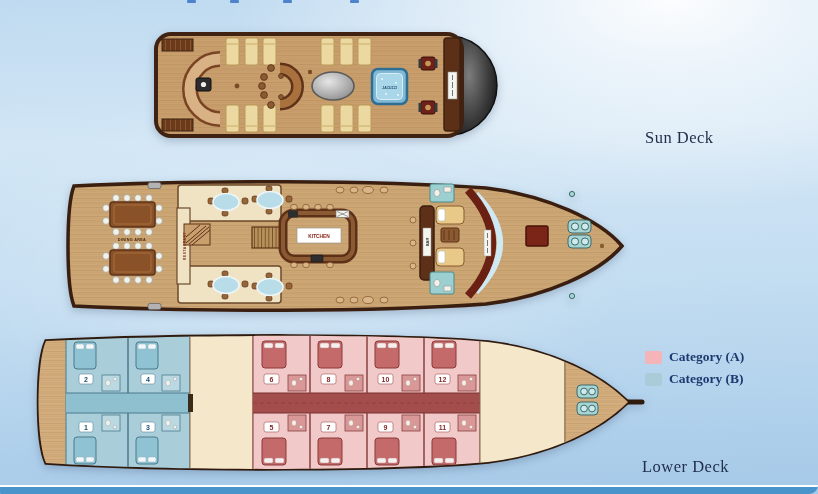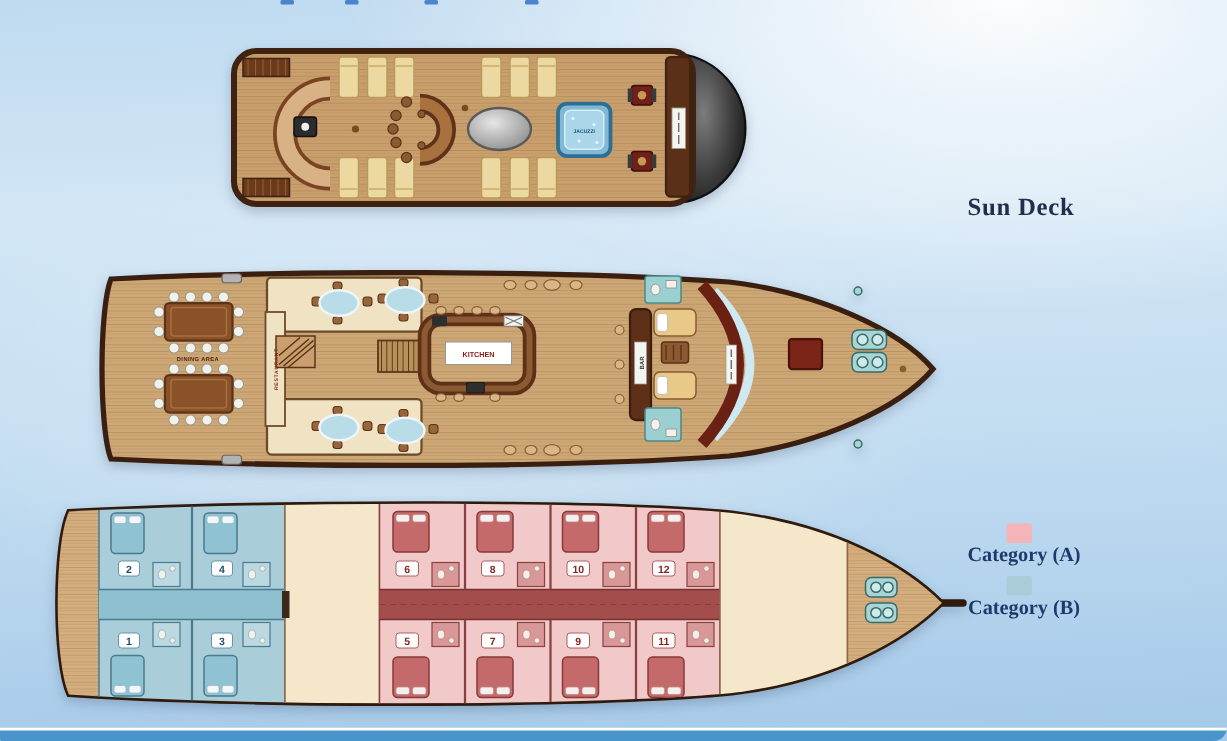--- a/index.html
+++ b/index.html
@@ -6,24 +6,24 @@
   #stage{
     position:relative;width:818px;height:494px;overflow:hidden;
     font-family:"Liberation Sans",sans-serif;
     background:
       radial-gradient(120% 95% at 82% 0%, rgba(255,255,255,.95) 0%, rgba(255,255,255,0) 45%),
       radial-gradient(60% 50% at 35% 55%, rgba(255,255,255,.30) 0%, rgba(255,255,255,0) 70%),
       linear-gradient(178deg,#bfdaf0 0%,#d2e6f5 28%,#c3ddf1 58%,#a5c9e8 100%);
   }
   .dash{position:absolute;top:0;height:3px;width:9px;background:#4d82cc;border-radius:1px;}
   .boat{position:absolute;filter:drop-shadow(0 3px 4px rgba(50,70,100,.28));}
-  .deck-label{position:absolute;font-family:"Liberation Serif",serif;font-weight:bold;
+  .deck-label{position:absolute;font-family:"Liberation Serif",serif;font-weight:normal;
     font-size:16.5px;color:#222f4c;letter-spacing:.5px;}
   #legend{position:absolute;left:645px;top:349px;}
-  .legend-row{display:flex;align-items:center;margin-bottom:6px;flex-direction:column;}
+  .legend-row{display:flex;align-items:center;margin-bottom:6px;}
   .swatch{width:17px;height:13px;border-radius:2px;margin-right:7px;}
   .swatch-a{background:#f4b4b8;}
   .swatch-b{background:#a9ccd8;}
   .legend-text{font-family:"Liberation Serif",serif;font-weight:bold;font-size:13.5px;color:#1c3a6e;}
   #bottom-bar{position:absolute;left:0;right:0;bottom:0;height:7px;background:#4a94cc;
     border-top:2px solid #fff;border-radius:0 0 14px 2px;}
   .plan-text{font-family:"Liberation Sans",sans-serif;}
 </style>
 </head>
 <body>
@@ -512,15 +512,16 @@
     <div class="legend-row">
       <span class="swatch swatch-a"></span>
       <span class="legend-text">Category (A)</span>
     </div>
     <div class="legend-row">
       <span class="swatch swatch-b"></span>
       <span class="legend-text">Category (B)</span>
     </div>
   </div>
 
+  <div class="deck-label" style="left:642px;top:457px">Lower Deck</div>
 
   <div id="bottom-bar"></div>
 </div>
 
 </body></html>

